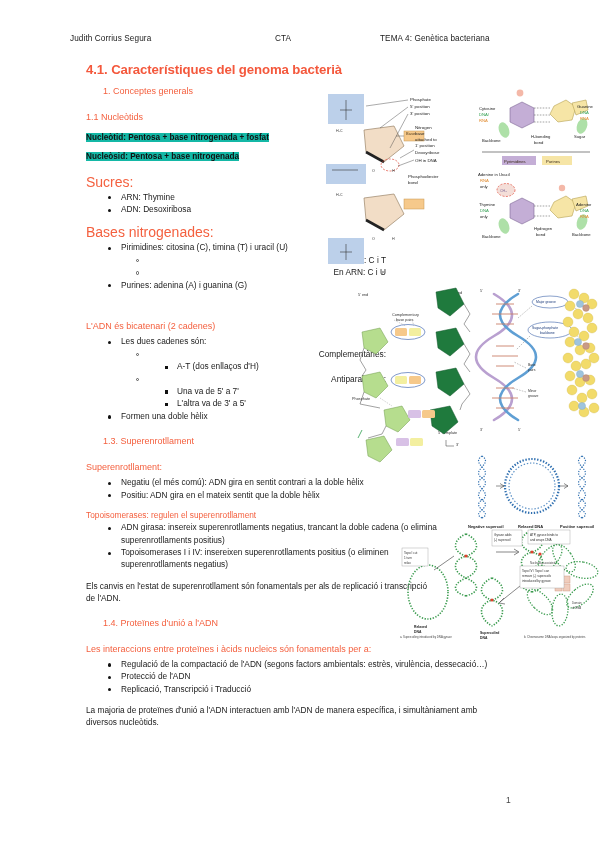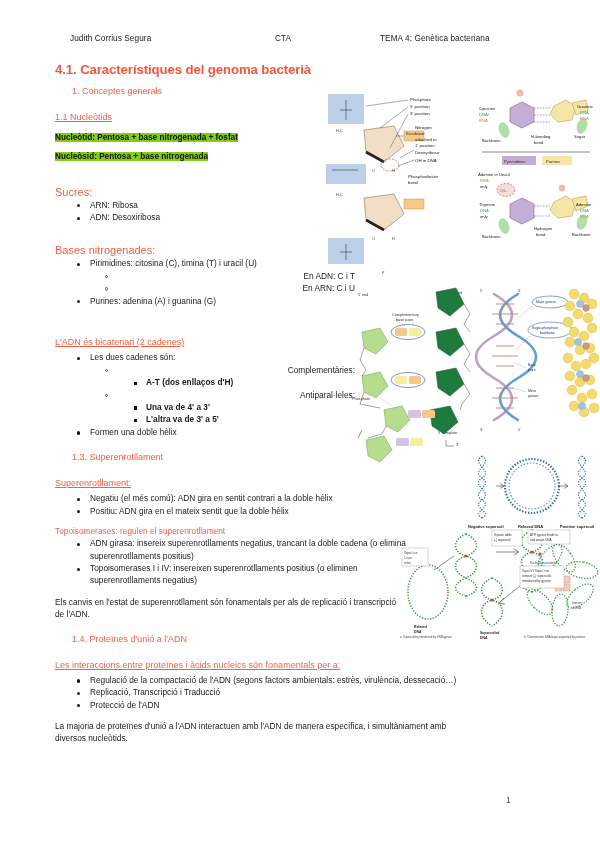--- a/index.html
+++ b/index.html
@@ -6,36 +6,36 @@
   #page{
     position:relative;width:600px;height:848px;background:#fff;overflow:hidden;
     font-family:"Liberation Sans",sans-serif;color:#1a1a1a;
   }
   
   .hdr{position:absolute;top:34px;left:70px;width:470px;font-size:8.2px;letter-spacing:.1px;}
   .hdr span{display:inline-block;}
   .hdr .h-name{width:175px;}
   .hdr .h-cta{width:105px;padding-left:30px;}
   
-  .col{position:absolute;left:55px;top:62px;width:300px;}
+  .col{position:absolute;left:86px;top:62px;width:300px;}
   .h1{color:#f4583c;font-size:13.2px;font-weight:bold;letter-spacing:-.1px;margin:0 0 9px 0;white-space:nowrap;}
   .h2{color:#f4603f;font-size:9px;margin:0 0 2px 17px;}
-  .h3{color:#f4603f;font-size:9px;margin:16px 0 4px 0;text-decoration:underline;}
-  .hl{background:#84cc16;display:inline;font-size:8.2px;font-weight:bold;color:#111;line-height:1.62;}
+  .h3{color:#f4603f;font-size:9px;margin:16px 0 4px 0;}
+  .hl{background:#14b8a6;display:inline;font-size:8.2px;font-weight:bold;color:#111;line-height:1.62;}
   .hlline{margin:0 0 1px 0;}
-  .lbl{color:#f4603f;font-size:11px;margin:12px 0 1px 0;}
+  .lbl{color:#f4603f;font-size:14px;margin:0 0 1px 0;}
   .lblb{color:#f4603f;font-size:8.3px;font-weight:normal;margin:0 0 1px 0;}
   p.body{font-size:8.3px;line-height:1.45;margin:0;}
   ul{margin:0;padding:0;list-style:none;}
   li{font-size:8.3px;line-height:1.5;position:relative;}
   .l1{padding-left:35px;}
   .l1:before{content:"";position:absolute;left:22px;top:5.5px;width:3.2px;height:3.2px;background:#111;border-radius:50%;}
   .l2{padding-left:63px;text-align:right;}
   .l2:before{content:"";position:absolute;left:50px;top:5px;width:3.4px;height:3.4px;border:1px solid #555;border-radius:50%;box-sizing:border-box;}
-  .l3{padding-left:91px;font-weight:bold;}
+  .l3{padding-left:91px;}
   .l3:before{content:"";position:absolute;left:79px;top:5.5px;width:3.2px;height:3.2px;background:#111;}
   .u{}
   .gap{height:9px;}
   .gap-l{height:14px;}
   .wide{width:420px;}
   .pageno{position:absolute;left:506px;top:795px;font-size:8.5px;color:#444;}
   
   .fig{position:absolute;}
   svg{display:block;overflow:visible;}
   .ft{font-family:"Liberation Sans",sans-serif;}
@@ -54,41 +54,41 @@
     <div class="h1">4.1. Característiques del genoma bacterià</div>
 
     <div class="h2">1. Conceptes generals</div>
     <div class="h3">1.1 Nucleòtids</div>
     <div class="hlline"><span class="hl">Nucleòtid: Pentosa + base nitrogenada + fosfat</span></div>
     <div class="hlline"><span class="hl">Nucleòsid: Pentosa + base nitrogenada</span></div>
 
     <div class="gap"></div>
     <div class="lbl">Sucres:</div>
     <ul>
-      <li class="l1">ARN: Ribosa</li>
+      <li class="l1">ARN: Thymine</li>
       <li class="l1">ADN: Desoxiribosa</li>
     </ul>
 
     <div class="gap"></div>
     <div class="lbl">Bases nitrogenades:</div>
     <ul>
       <li class="l1">Pirimidines: citosina (C), timina (T) i uracil (U)</li>
       <li class="l2">En ADN: C i T</li>
       <li class="l2">En ARN: C i U</li>
       <li class="l1">Purines: adenina (A) i guanina (G)</li>
     </ul>
 
     <div class="gap-l"></div>
     <div class="h3">L'ADN és bicatenari (2 cadenes)</div>
     <ul>
       <li class="l1">Les dues cadenes són:</li>
       <li class="l2">Complementàries:</li>
       <li class="l3">A-T (dos enllaços d'H)</li>
       <li class="l2">Antiparal·leles:</li>
-      <li class="l3">Una va de 4' a 3'</li>
+      <li class="l3">Una va de 5' a 7'</li>
       <li class="l3">L'altra va de 3' a 5'</li>
       <li class="l1">Formen una doble hèlix</li>
     </ul>
 
     <div class="gap-l"></div>
     <div class="h2">1.3. Superenrotllament</div>
     <div class="h3">Superenrotllament:</div>
     <ul class="wide">
       <li class="l1"><span>Negatiu (el </span><span class="u">més comú</span><span>): ADN gira en sentit contrari a la doble hèlix</span></li>
       <li class="l1">Positiu: ADN gira en el mateix sentit que la doble hèlix</li>
@@ -102,22 +102,22 @@
     </ul>
 
     <div class="gap"></div>
     <p class="body" style="width:345px">Els canvis en l'estat de superenrotllament són fonamentals per als de replicació  i transcripció de l'ADN.</p>
 
     <div class="gap-l"></div>
     <div class="h2">1.4. Proteïnes d'unió a l'ADN</div>
     <div class="h3" style="width:420px">Les interaccions entre proteïnes i àcids nucleics són fonamentals per a:</div>
     <ul class="wide">
       <li class="l1" style="width:400px">Regulació de la compactació de l'ADN (segons factors ambientals: estrès, virulència, dessecació…)</li>
+      <li class="l1">Protecció de l'ADN</li>
       <li class="l1">Replicació, Transcripció i Traducció</li>
-      <li class="l1">Protecció de l'ADN</li>
     </ul>
 
     <div class="gap"></div>
     <p class="body" style="width:420px">La majoria de proteïnes d'unió a l'ADN interactuen amb l'ADN de manera específica, i simultàniament amb diversos nucleòtids.</p>
   </div>
 
   <div class="pageno">1</div>
 
   <div class="fig" style="left:322px;top:86px;">
     <svg width="130" height="195" viewBox="0 0 130 195">

